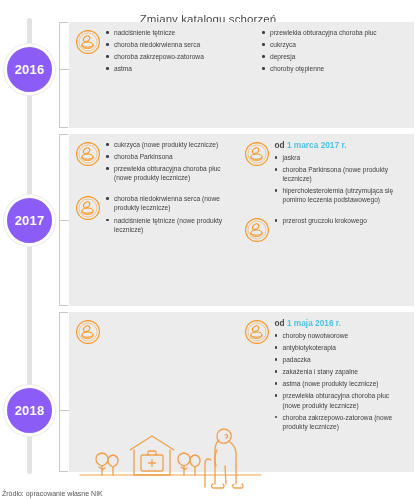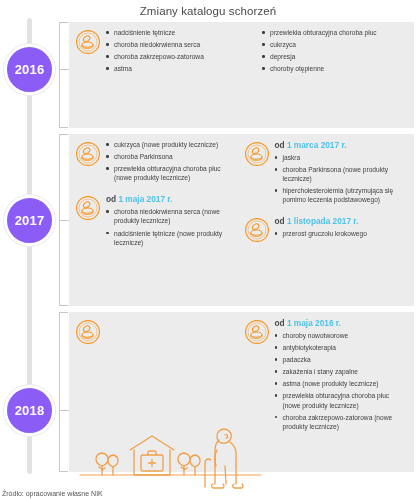--- a/index.html
+++ b/index.html
@@ -11,21 +11,21 @@
     font-family: "Liberation Sans", "DejaVu Sans", sans-serif;
     position: relative;
     overflow: hidden;
   }
 
   
   .page-title {
     text-align: center;
     font-size: 11.5px;
     color: #4a4a4a;
-    padding-top: 5px;
+    padding-top: 13px;
     padding-bottom: 4px;
     letter-spacing: .1px;
     font-weight: 400;
   }
 
   
   .timeline-rail {
     position: absolute;
     left: 27px;
     top: 18px;
@@ -265,24 +265,20 @@
           <svg viewBox="0 0 26 26" width="26" height="26" aria-hidden="true">
             <circle cx="13" cy="13" r="11.4" fill="none" stroke="#f7941e" stroke-width="1.1"></circle>
             <circle cx="13" cy="13" r="9.0" fill="none" stroke="#f0b56a" stroke-width="0.7"></circle>
             <ellipse cx="11.6" cy="9.8" rx="3.5" ry="2.5" fill="none" stroke="#f7941e" stroke-width="1" transform="rotate(-38 11.6 9.8)"></ellipse>
             <ellipse cx="12.4" cy="15.6" rx="5.6" ry="2.6" fill="none" stroke="#f7941e" stroke-width="1"></ellipse>
             <path d="M6.9 15.6 v1.5 a5.6 2.6 0 0 0 11.1 0 v-1.5" fill="none" stroke="#f7941e" stroke-width="1"></path>
             <path d="M9.6 13.2 l2.6 -2.6" fill="none" stroke="#f0b56a" stroke-width="0.7"></path>
           </svg>
         </span>
         <div class="group-body">
-          <div class="group-date">
-            <span>od</span>
-            <span class="d">1 maja 2017 r.</span>
-          </div>
           <ul class="disease-list">
             <li>choroba niedokrwienna serca (nowe produkty lecznicze)</li>
             <li>nadciśnienie tętnicze (nowe produkty lecznicze)</li>
           </ul>
         </div>
       </div>
     </div>
 
     <div class="half right">
       <div class="group">
@@ -314,24 +310,20 @@
           <svg viewBox="0 0 26 26" width="26" height="26" aria-hidden="true">
             <circle cx="13" cy="13" r="11.4" fill="none" stroke="#f7941e" stroke-width="1.1"></circle>
             <circle cx="13" cy="13" r="9.0" fill="none" stroke="#f0b56a" stroke-width="0.7"></circle>
             <ellipse cx="11.6" cy="9.8" rx="3.5" ry="2.5" fill="none" stroke="#f7941e" stroke-width="1" transform="rotate(-38 11.6 9.8)"></ellipse>
             <ellipse cx="12.4" cy="15.6" rx="5.6" ry="2.6" fill="none" stroke="#f7941e" stroke-width="1"></ellipse>
             <path d="M6.9 15.6 v1.5 a5.6 2.6 0 0 0 11.1 0 v-1.5" fill="none" stroke="#f7941e" stroke-width="1"></path>
             <path d="M9.6 13.2 l2.6 -2.6" fill="none" stroke="#f0b56a" stroke-width="0.7"></path>
           </svg>
         </span>
         <div class="group-body">
-          <div class="group-date">
-            <span>od</span>
-            <span class="d">1 listopada 2017 r.</span>
-          </div>
           <ul class="disease-list">
             <li>przerost gruczołu krokowego</li>
           </ul>
         </div>
       </div>
     </div>
   </div>
 </div>
 
 <div class="panel p2018">

